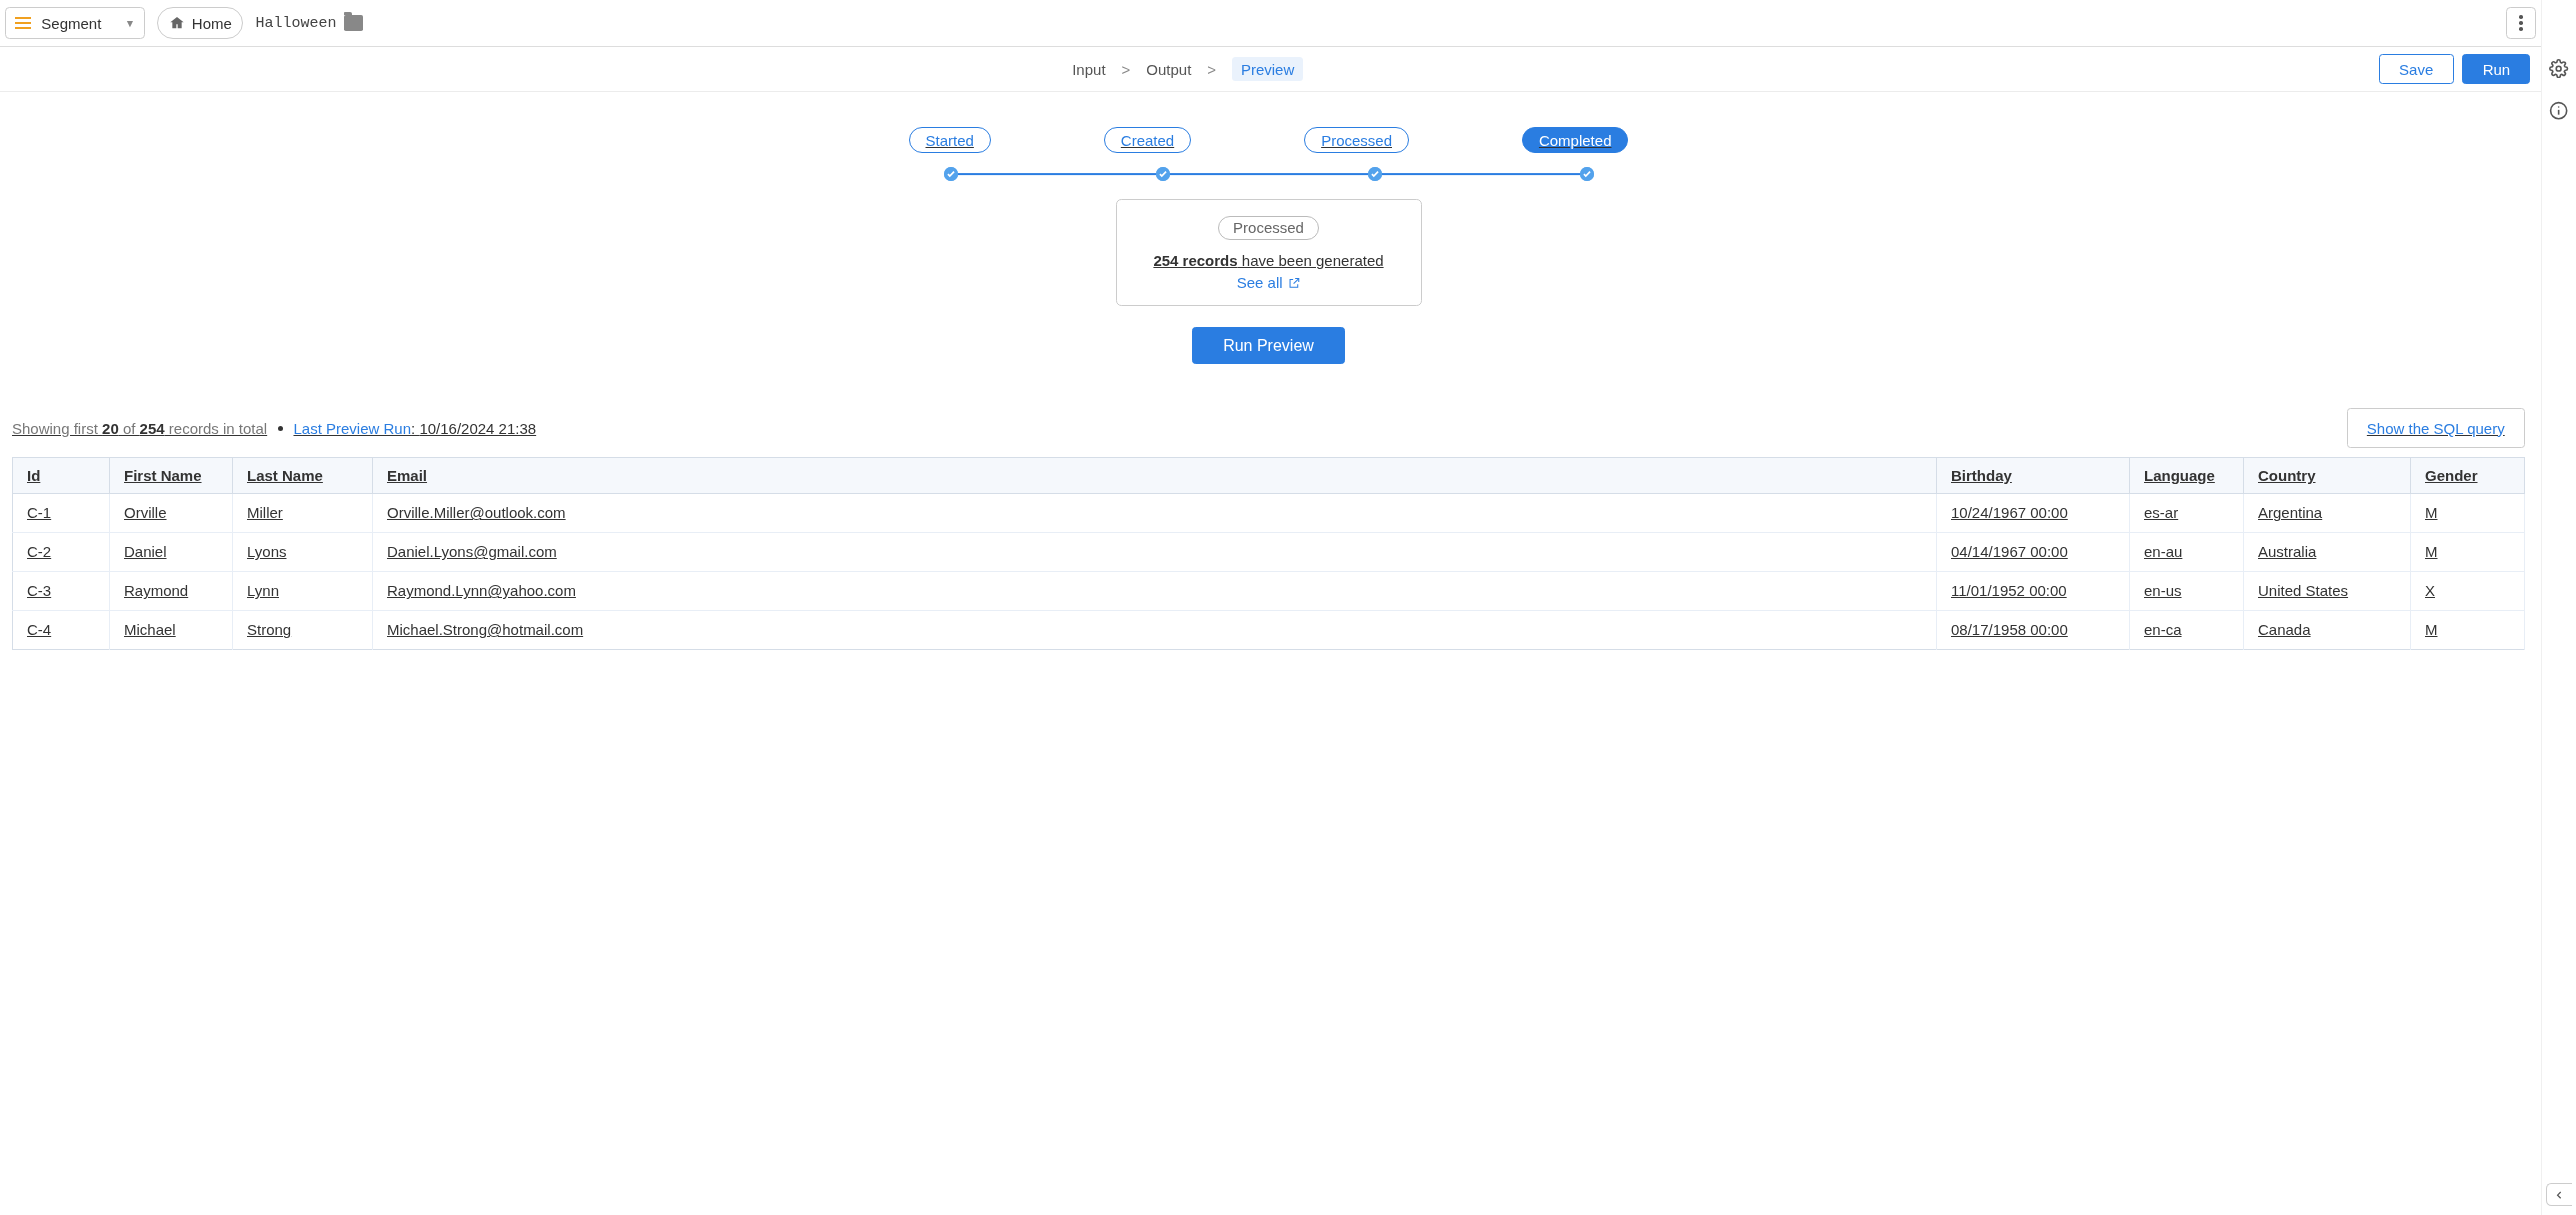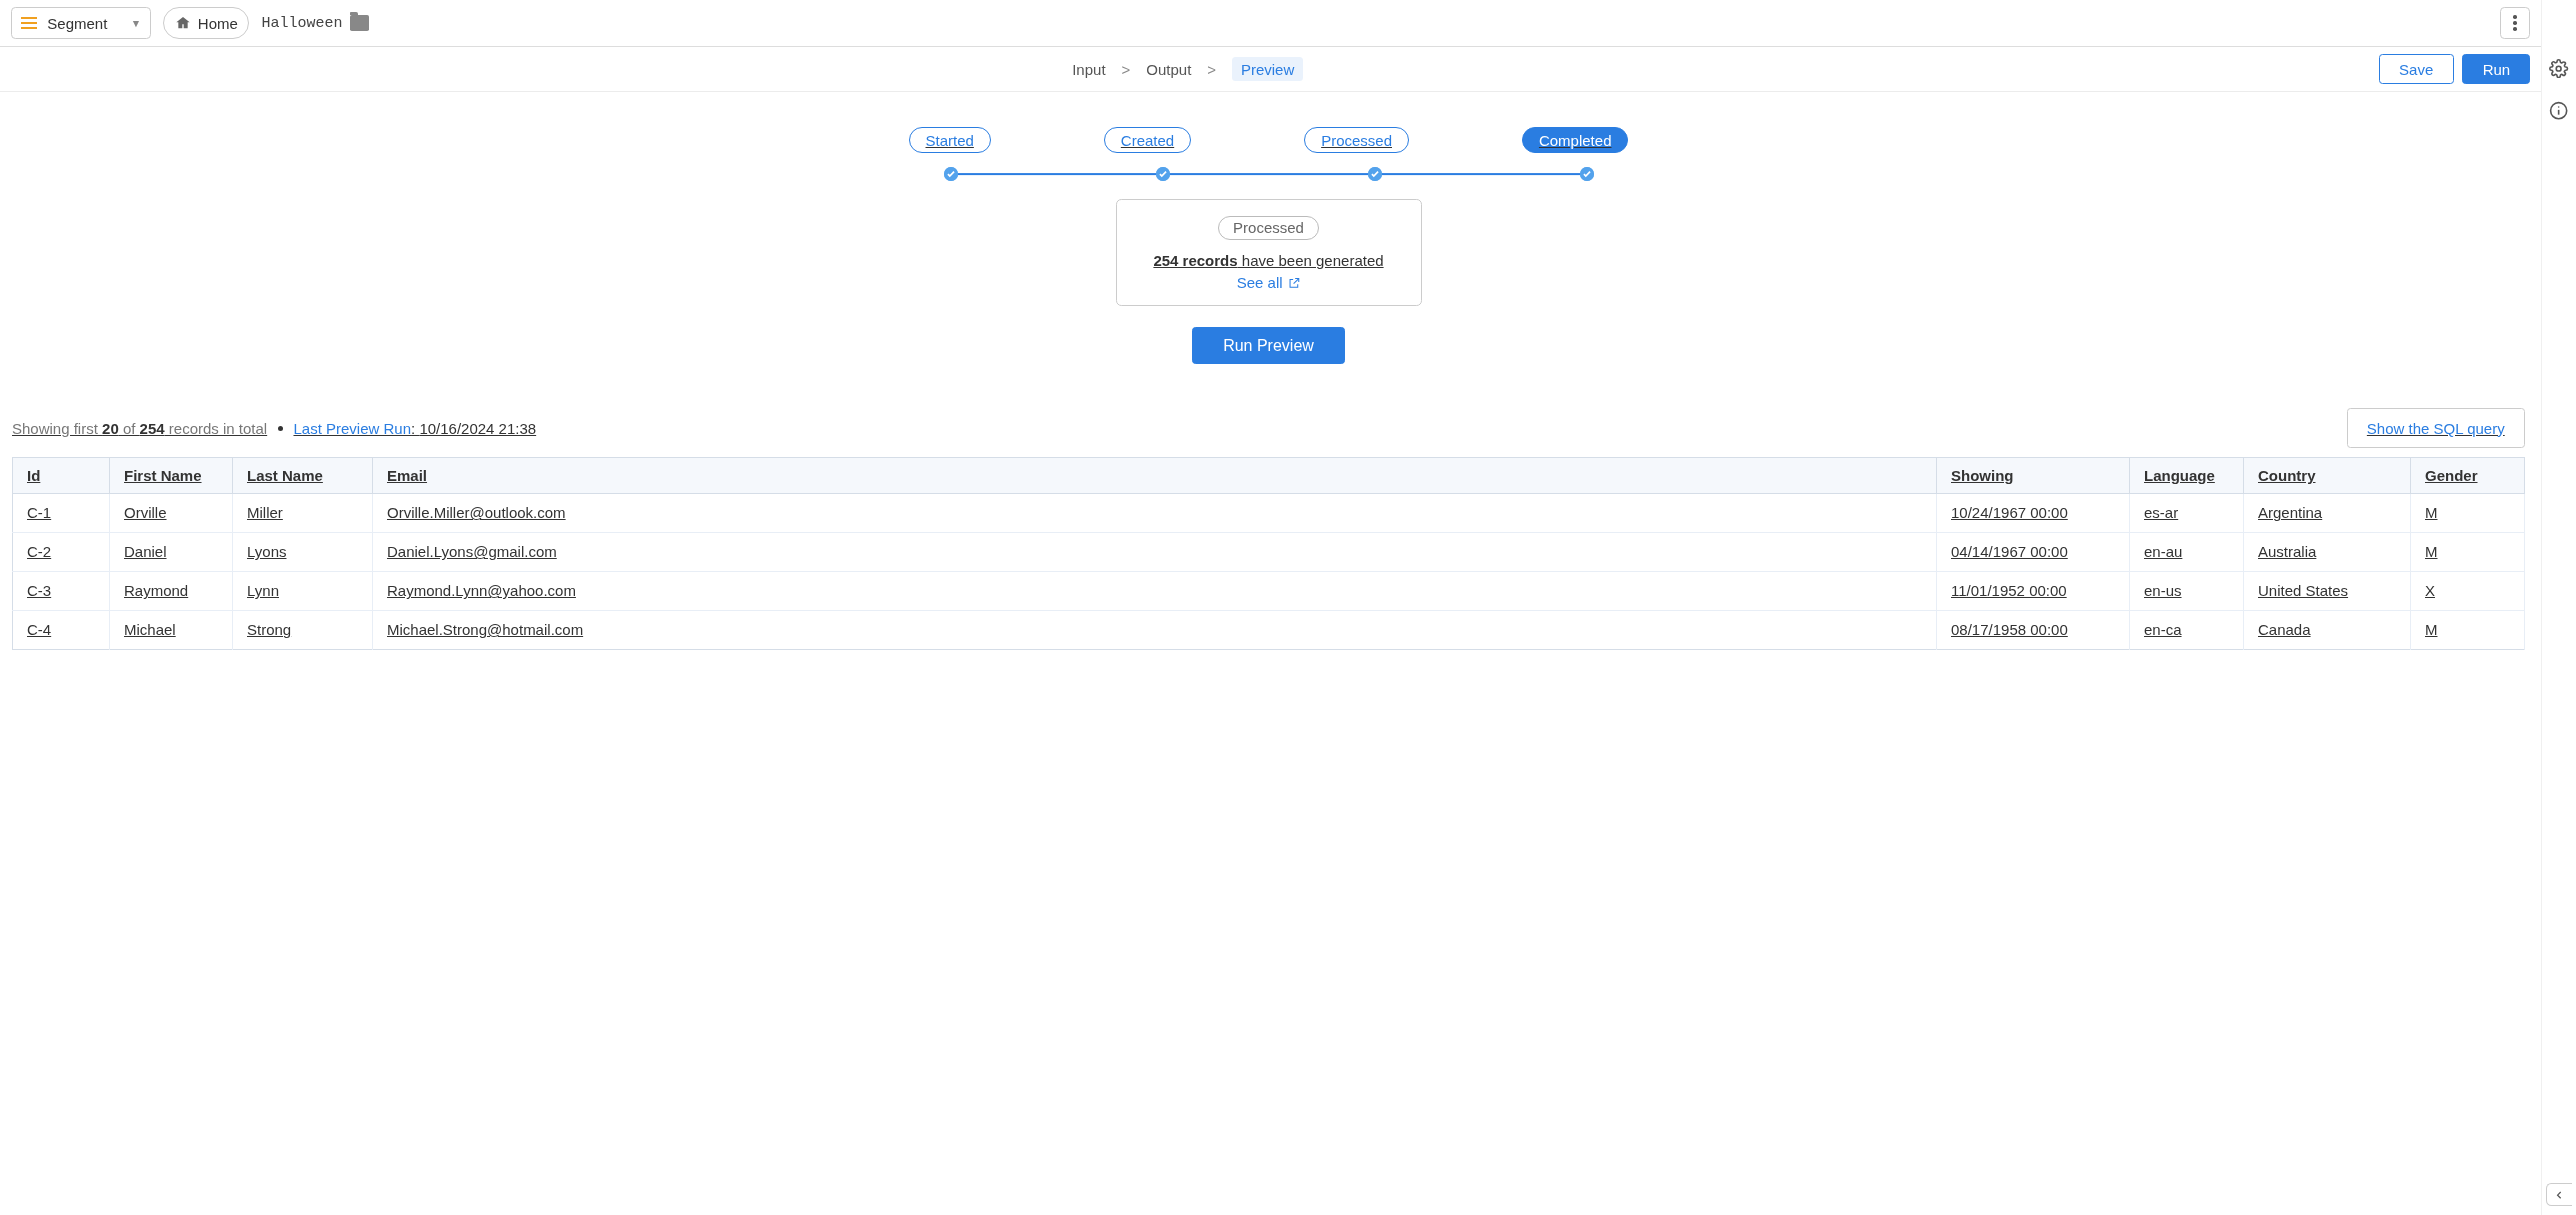--- a/index.html
+++ b/index.html
@@ -59,21 +59,21 @@
     display: flex;
     align-items: center;
     justify-content: center;
     cursor: pointer;
   }
 
   
   .topbar {
     display: flex;
     align-items: center;
-    padding: 7px 11px;
+    padding: 7px 5px;
     border-bottom: 0.9px solid var(--border);
     gap: 12.3px;
   }
   .segment-dd {
     display: flex;
     align-items: center;
     gap: 10.5px;
     border: 0.9px solid #ccc;
     border-radius: 4.4px;
     padding: 3.5px 8.8px;
@@ -417,21 +417,21 @@
       <span class="btn sql">Show the SQL query</span>
     </div>
 
     <table class="data">
       <thead>
         <tr>
           <th style="width:97px">Id</th>
           <th style="width:123px">First Name</th>
           <th style="width:140px">Last Name</th>
           <th>Email</th>
-          <th style="width:193px">Showing</th>
+          <th style="width:193px">Birthday</th>
           <th style="width:114px">Language</th>
           <th style="width:167px">Country</th>
           <th style="width:114px">Gender</th>
         </tr>
       </thead>
       <tbody id="tbody">
           <tr>
             <td>C-1</td>
             <td>Orville</td>
             <td>Miller</td>

